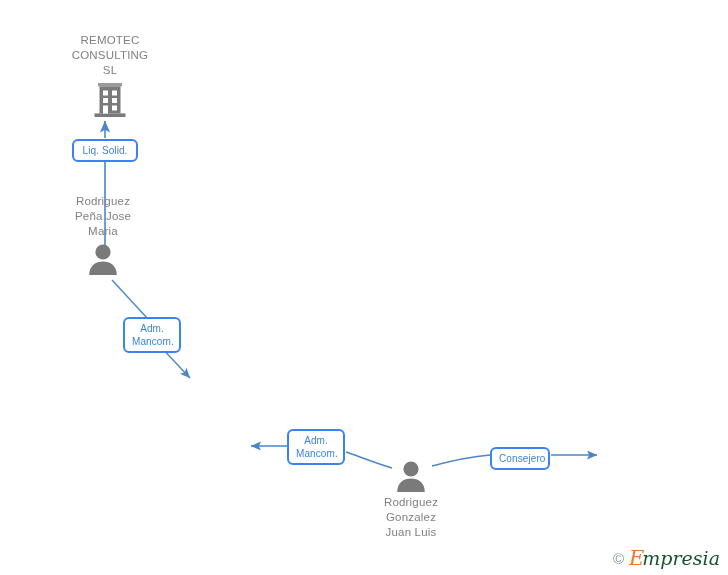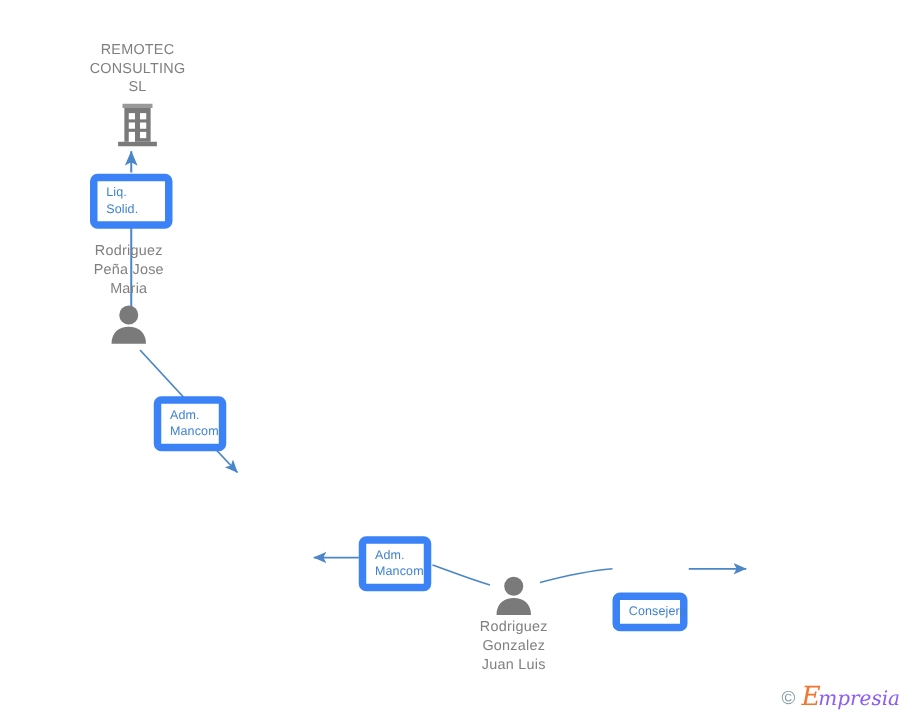--- a/index.html
+++ b/index.html
@@ -51,27 +51,27 @@
     line-height: 0;
   }
   .node.label-top .icon-wrap { margin-top: 3px; }
   .node.label-bottom .node-label { margin-top: 2px; }
 
   
   .badge {
     position: absolute;
     z-index: 4;
     box-sizing: border-box;
-    border: 6px solid #3b82f6;
+    border: 2px solid #3b82f6;
     border-radius: 6px;
     background: #ffffff;
     color: #3f82d2;
     font-size: 10px;
     line-height: 13px;
-    text-align: left;
+    text-align: center;
     padding: 3px 7px;
     white-space: pre-line;
     letter-spacing: 0.1px;
   }
 
   
   #watermark {
     position: absolute;
     right: 8px;
     bottom: 6px;
@@ -87,24 +87,24 @@
     line-height: 15px;
   }
   #watermark .wm-e {
     color: #f2762e;
     font-family: "DejaVu Serif", serif;
     font-style: italic;
     font-size: 21px;
     line-height: 21px;
   }
   #watermark .wm-rest {
-    color: #8b5cf6;
+    color: #14532d;
     font-family: "DejaVu Serif", serif;
     font-style: italic;
-    font-size: 16px;
+    font-size: 19px;
     line-height: 21px;
     margin-left: -2px;
   }
 </style>
 </head>
 <body>
 
 <div id="graph-canvas">
 
   <svg id="edge-layer" viewBox="0 0 728 575" width="728" height="575" xmlns="http://www.w3.org/2000/svg">
@@ -181,20 +181,20 @@
 
 
   <div class="badge" style="left:72px; top:139px; width:66px;">Liq.  Solid.</div>
 
   <div class="badge" style="left:123px; top:317px; width:58px;">Adm.
 Mancom.</div>
 
   <div class="badge" style="left:287px; top:429px; width:58px;">Adm.
 Mancom.</div>
 
-  <div class="badge" style="left:490px; top:474px; width:60px;">Consejero</div>
+  <div class="badge" style="left:490px; top:447px; width:60px;">Consejero</div>
 
   <div id="watermark">
     <span class="copy">©</span>
     <span><span class="wm-e">E</span><span class="wm-rest">mpresia</span></span>
   </div>
 
 </div>
 
 </body></html>

